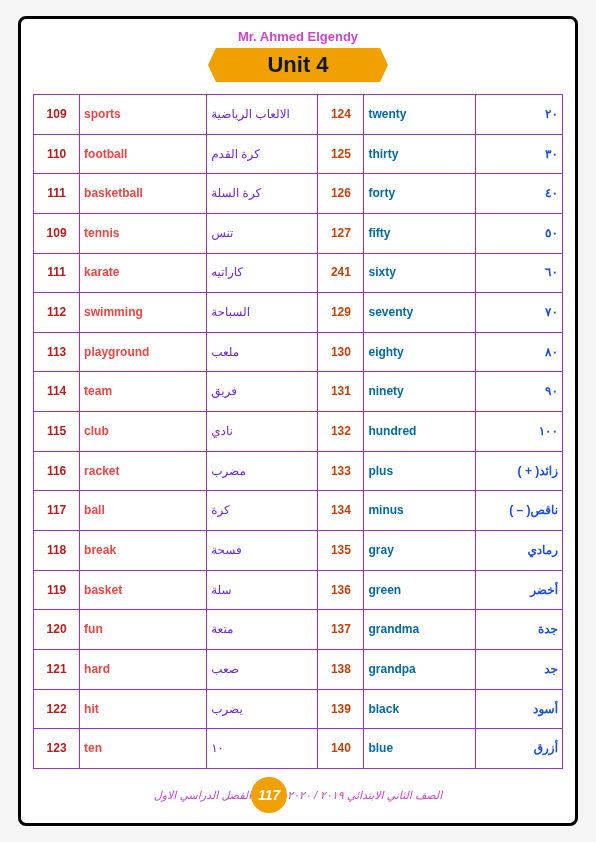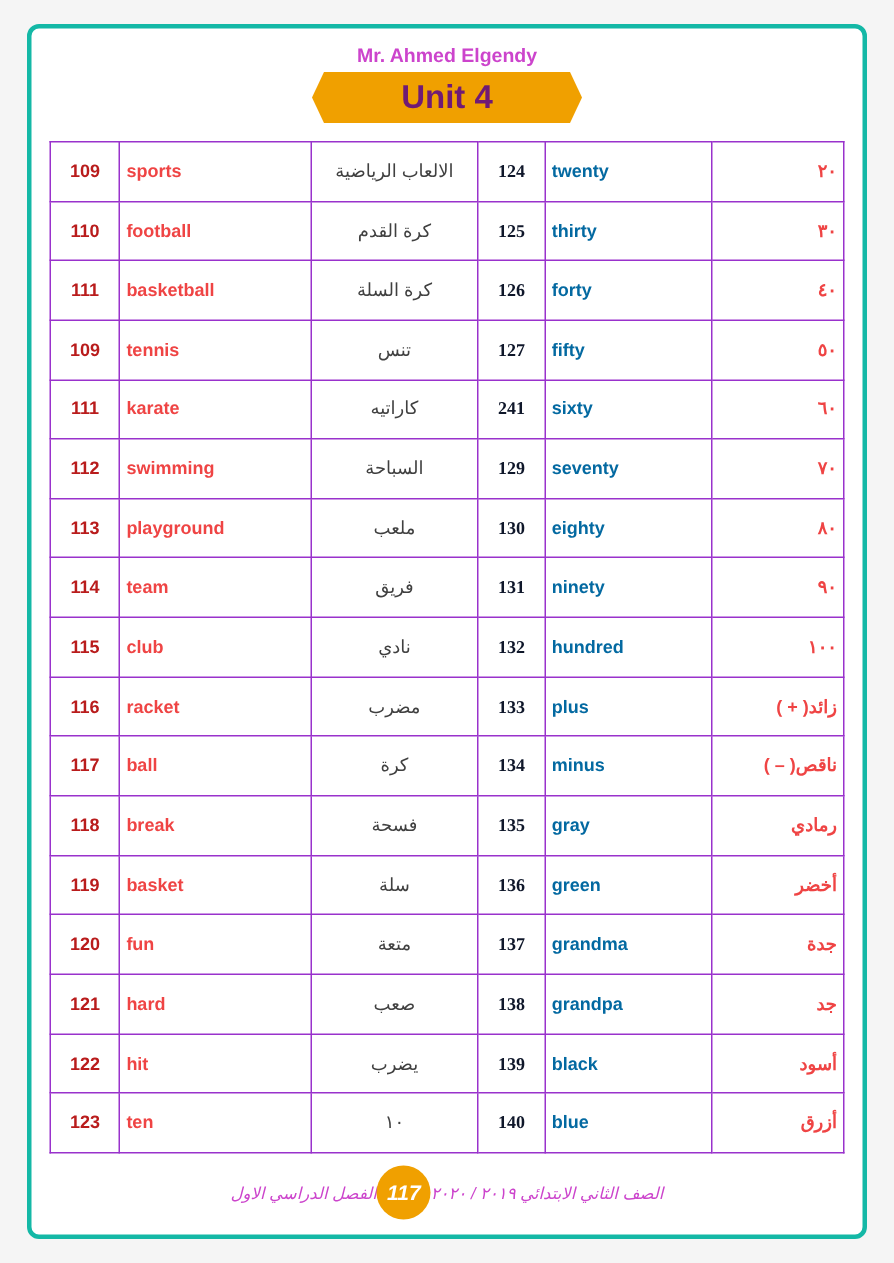--- a/index.html
+++ b/index.html
@@ -9,36 +9,36 @@
       background: #f5f5f5;
       font-family: Arial, sans-serif;
       display: flex;
       justify-content: center;
       align-items: center;
     }
     .page {
       width: 560px;
       height: 810px;
       background: white;
-      border: 3px solid #14b8a6;
+      border: 3px solid #000000;
       border-radius: 8px;
       padding: 10px 12px;
       display: flex;
       flex-direction: column;
     }
     .header-name {
       text-align: center;
       color: #cc44cc;
       font-size: 13px;
       font-weight: bold;
       margin-bottom: 4px;
     }
     .unit-banner {
       background: #f0a000;
-      color: #701a75;
+      color: #0f172a;
       text-align: center;
       font-size: 22px;
       font-weight: bold;
       padding: 4px 0;
       margin: 0 auto 6px auto;
       width: 180px;
       clip-path: polygon(8px 0%, calc(100% - 8px) 0%, 100% 50%, calc(100% - 8px) 100%, 8px 100%, 0% 50%);
     }
     .vocab-table {
       width: 100%;
@@ -58,33 +58,32 @@
       text-align: center;
       width: 28px;
     }
     .english {
       color: #ef4444;
       font-weight: bold;
       font-size: 13px;
       width: 80px;
     }
     .arabic {
-      color: #404040;
-      font-size: 12px;
-      text-align: center;
+      color: #6d28d9;
+      font-size: 12px;
+      text-align: left;
       direction: rtl;
       width: 70px;
     }
     .num2 {
-      color: #0f172a;
+      color: #c2410c;
       font-weight: bold;
       font-size: 12px;
       text-align: center;
       width: 28px;
-      font-family: Liberation Serif, serif;
     }
     .english2 {
       color: #0369a1;
       font-weight: bold;
       font-size: 13px;
       width: 70px;
     }
     .arabic2 {
       color: #cc0000;
       font-size: 12px;
@@ -116,21 +115,21 @@
       display: flex;
       align-items: center;
       justify-content: center;
     }
     .footer-right {
       color: #cc44cc;
       font-size: 11px;
       direction: rtl;
     }
     .right-arabic-num {
-      color: #ef4444;
+      color: #1d4ed8;
       font-size: 13px;
       font-weight: bold;
       text-align: right;
       direction: rtl;
     }
   </style>
 </head>
 <body>
 
 <div class="page">

